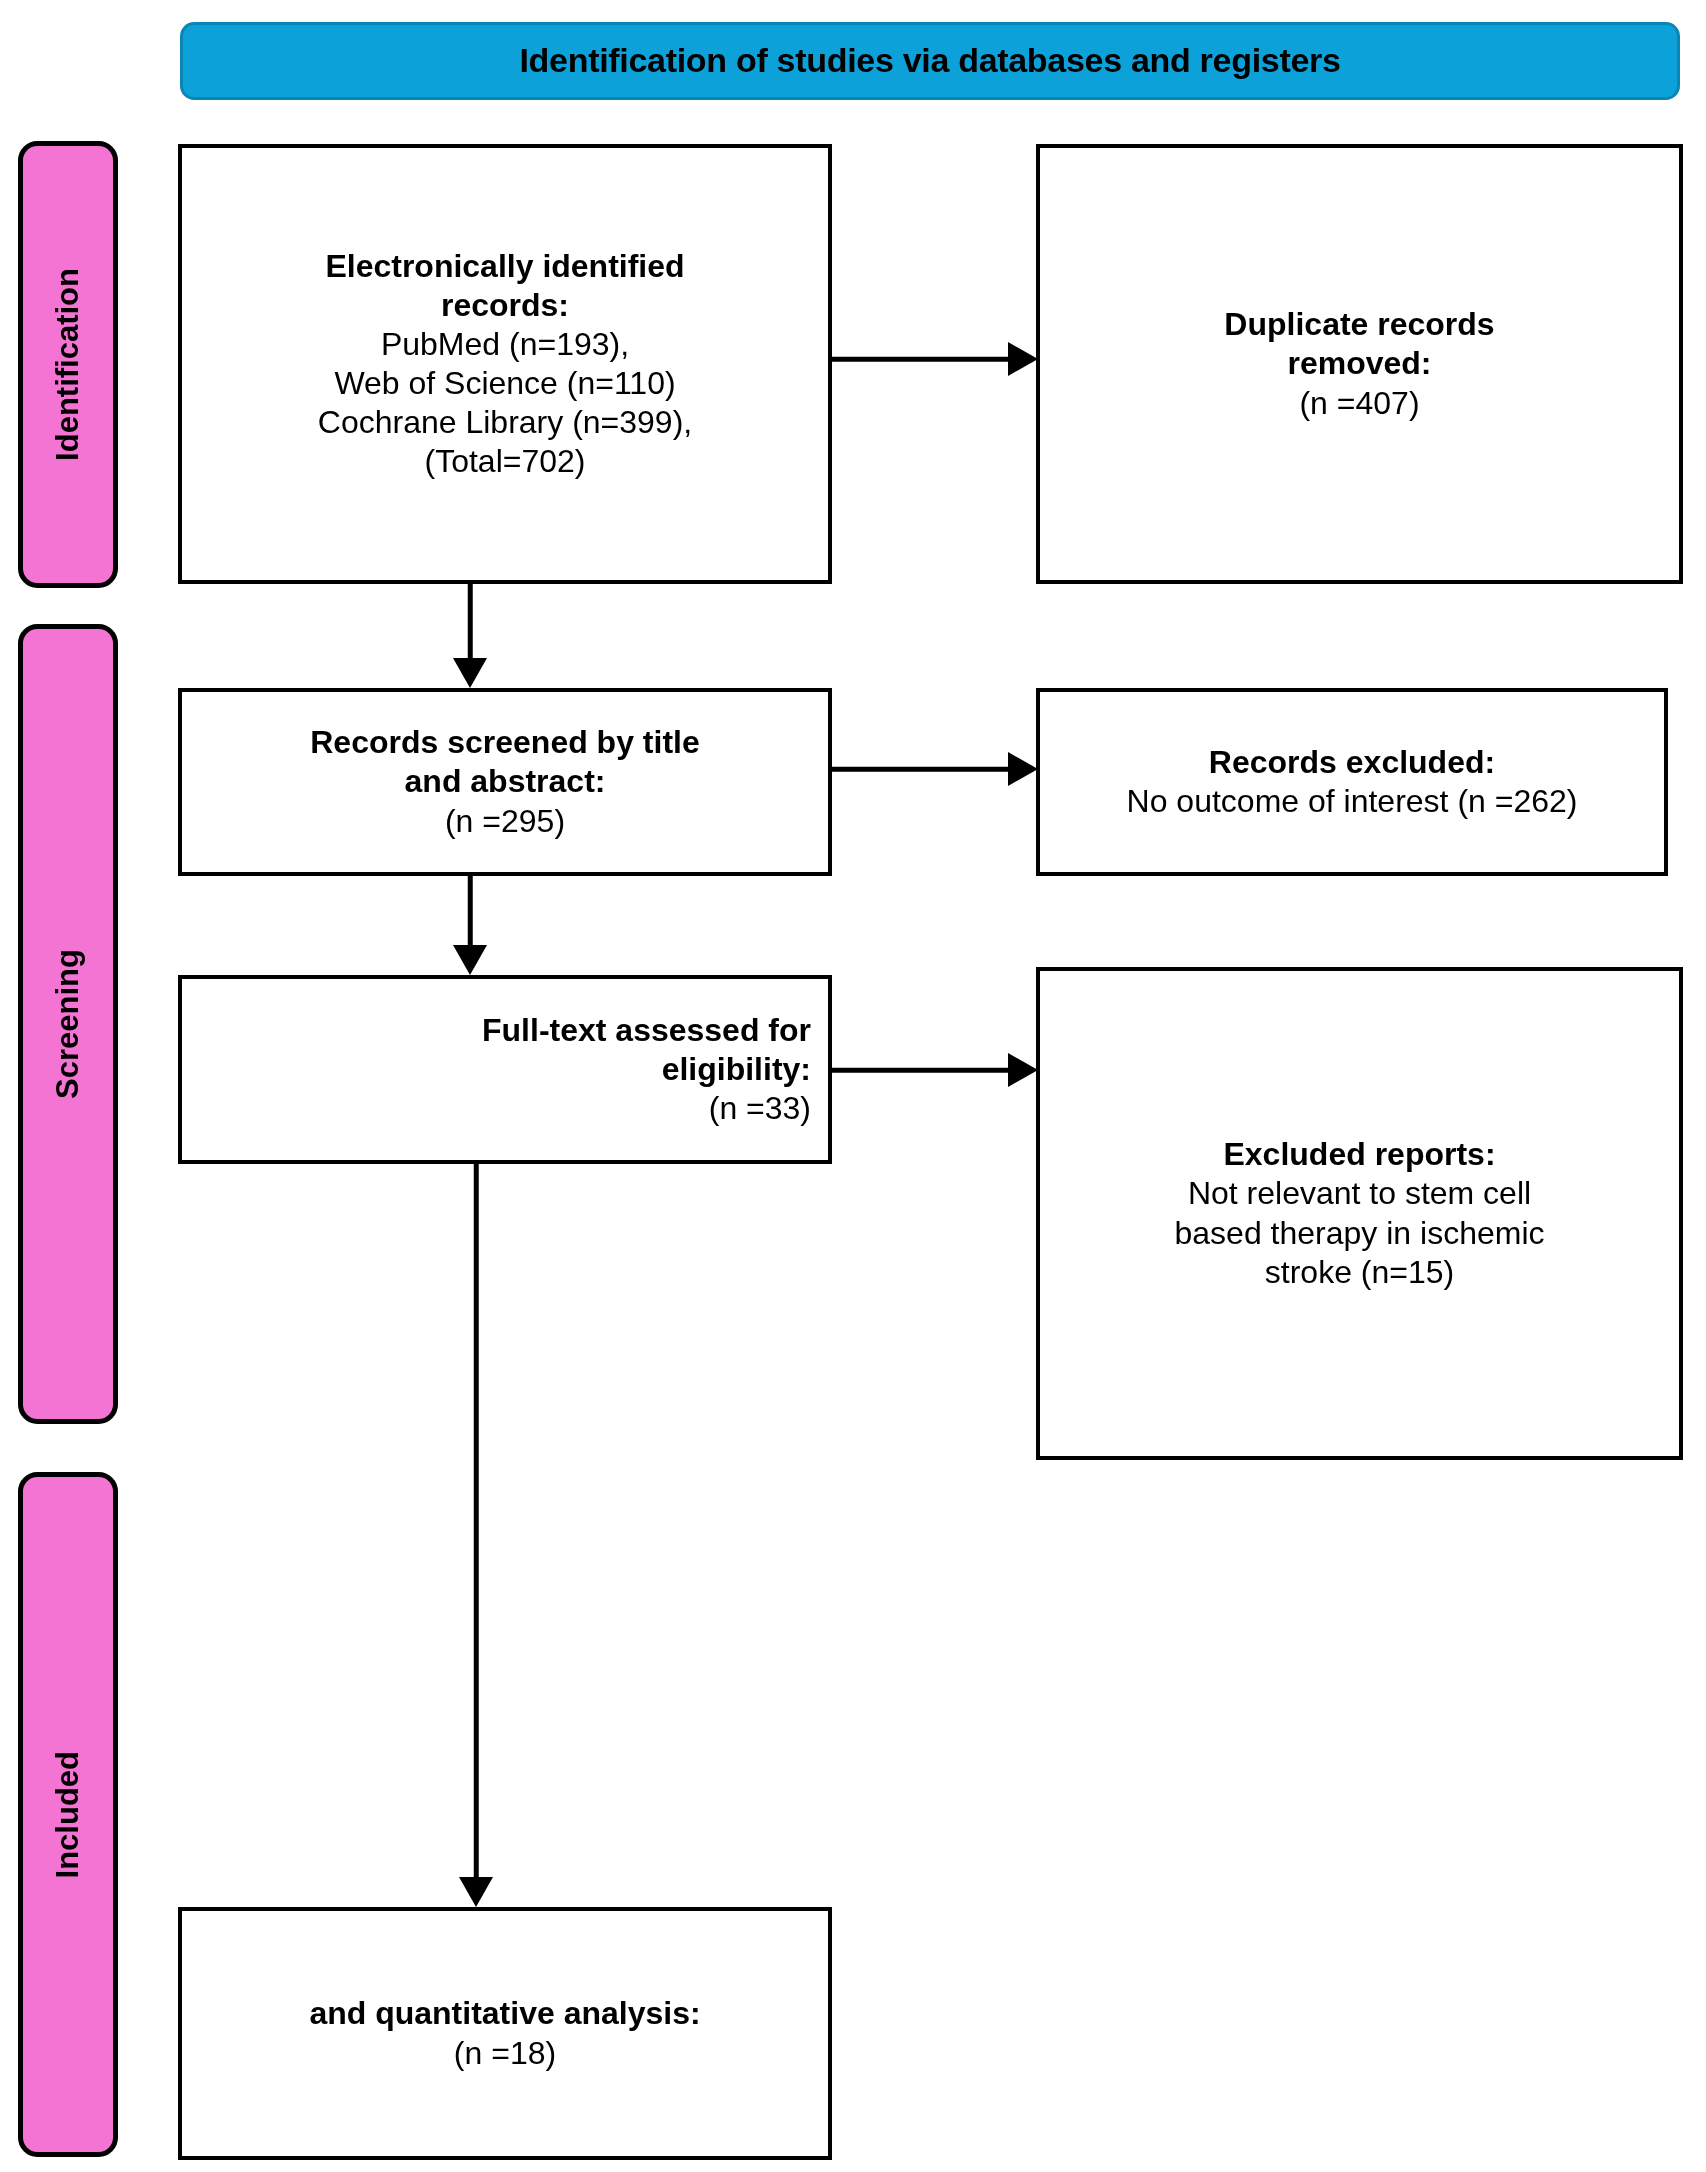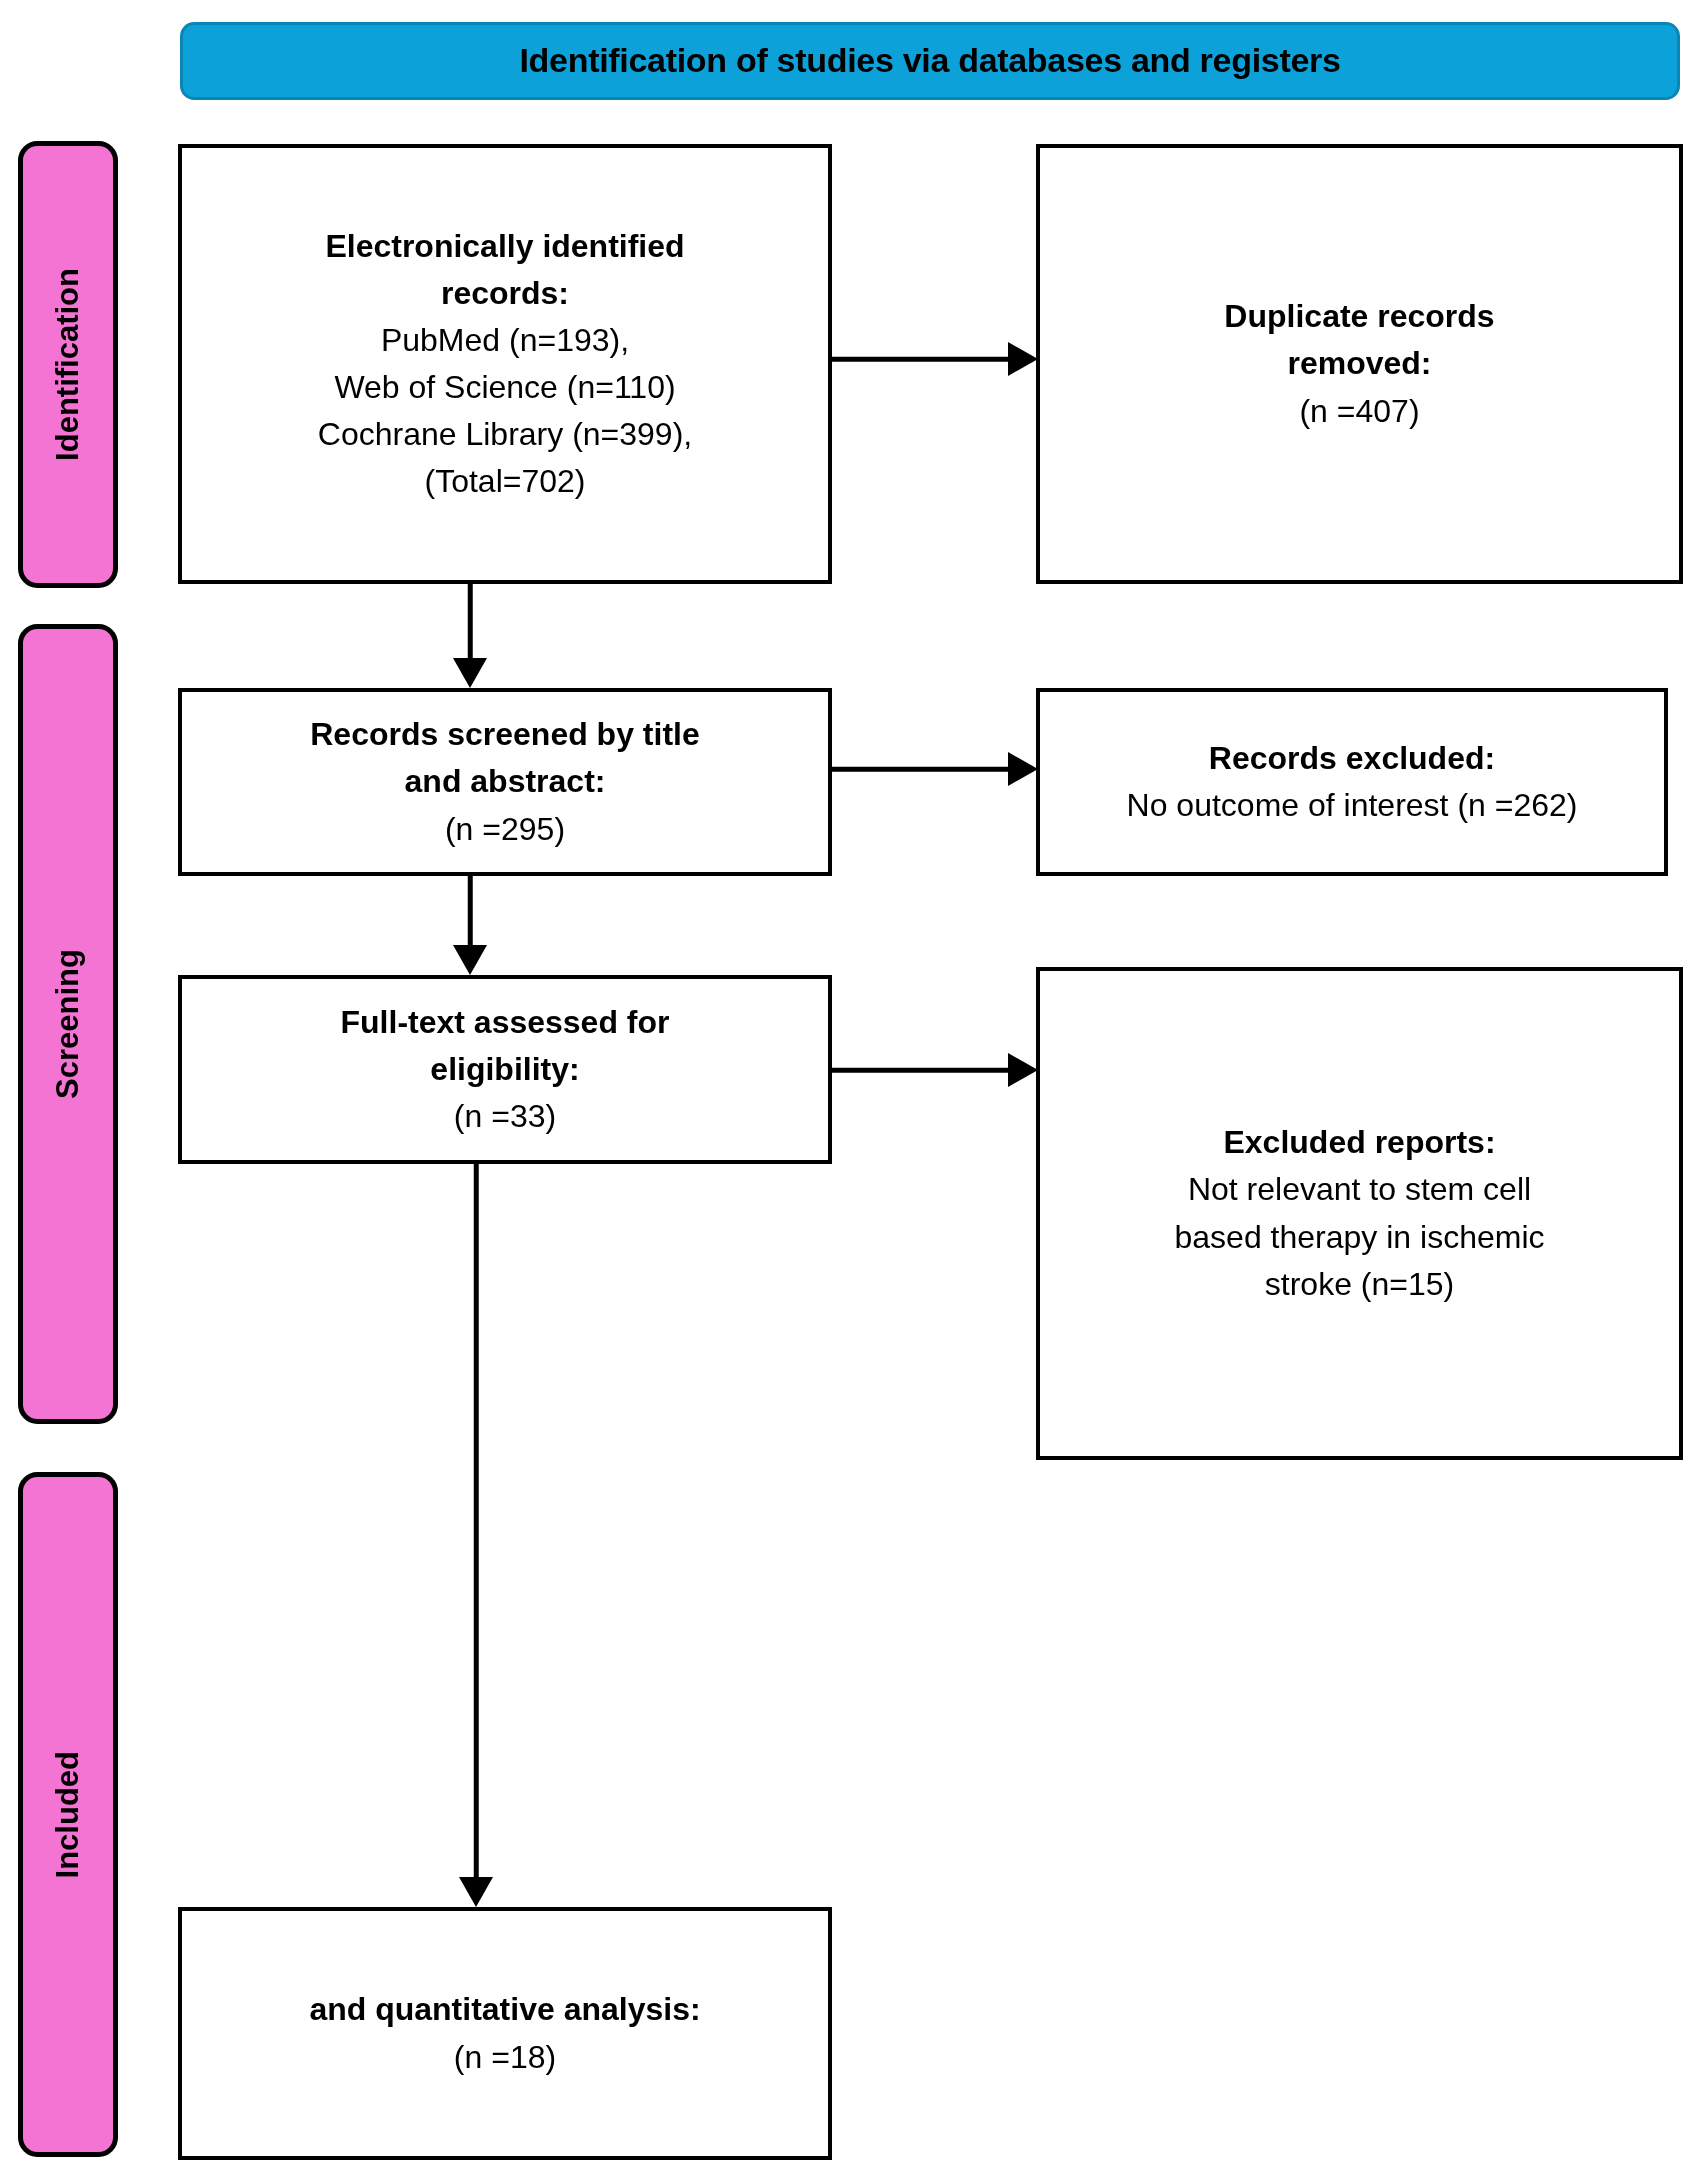--- a/index.html
+++ b/index.html
@@ -76,36 +76,35 @@
     position: absolute;
     background: #ffffff;
     border: 4.5px solid #000000;
     box-sizing: border-box;
     display: flex;
     flex-direction: column;
     align-items: center;
     justify-content: center;
     padding: 0 17px;
     text-align: center;
-    gap: 8px;
   }
   .node .line {
     font-size: 32px;
     color: #000000;
     line-height: 1.22;
     white-space: nowrap;
   }
   .node .line.bold { font-weight: bold; }
 
   
   .node-identified   { left: 178px;  top: 144px;  width: 654px; height: 440px; }
   .node-duplicates   { left: 1036px; top: 144px;  width: 647px; height: 440px; }
   .node-screened     { left: 178px;  top: 688px; width: 654px; height: 188px; }
   .node-excluded-rec { left: 1036px; top: 688px; width: 632px; height: 188px; }
-  .node-fulltext     { left: 178px;  top: 975px; width: 654px; height: 189px; }
+  .node-fulltext     { left: 178px;  top: 975px; width: 654px; height: 189px; align-items: flex-end; }
   .node-excluded-rep { left: 1036px; top: 967px; width: 647px; height: 493px; }
   .node-included     { left: 178px;  top: 1907px; width: 654px; height: 253px; }
 
   
   .arrow-v, .arrow-h {
     position: absolute;
   }
   .arrow-v .shaft {
     position: absolute;
     left: 50%;

